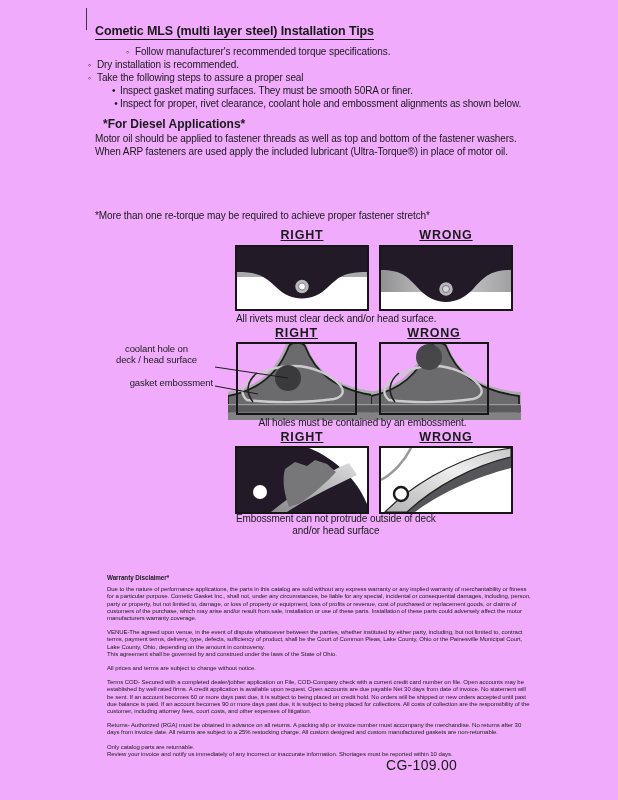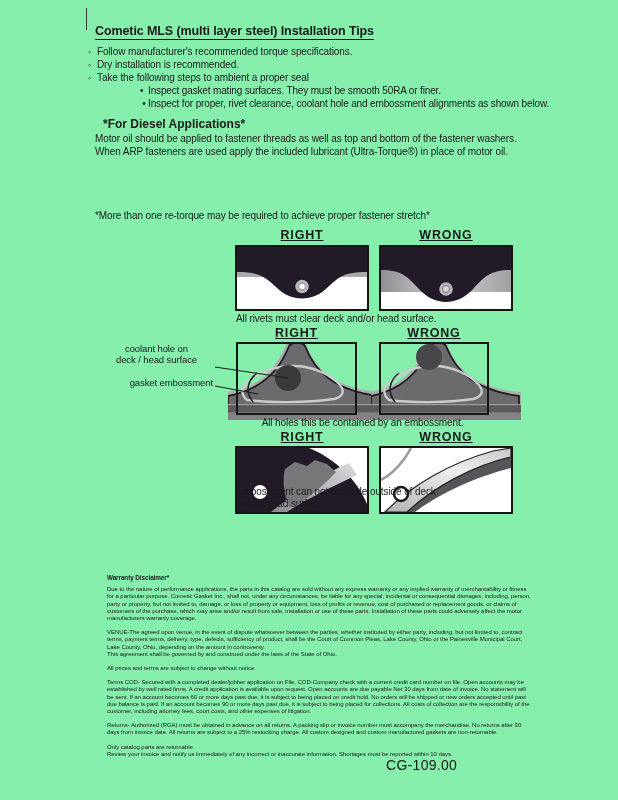--- a/index.html
+++ b/index.html
@@ -1,29 +1,29 @@
 <!DOCTYPE html>
 <html><head>
 <meta charset="utf-8">
 <style>
   html,body{margin:0;padding:0;background:#ffffff;}
   .page{
-    position:relative;width:618px;height:800px;background:#86efac;
+    position:relative;width:618px;height:800px;background:#f0abfc;
     font-family:"Liberation Sans", sans-serif;color:#1a1a1a;overflow:hidden;
     -webkit-font-smoothing:antialiased;
   }
   .abs{position:absolute;}
   .corner-tick{left:86px;top:8px;width:1px;height:22px;background:#3a3a3a;}
   .doc-title{
     left:95px;top:24px;font-size:12.5px;font-weight:bold;letter-spacing:-0.1px;
     border-bottom:1.5px solid #111;padding-bottom:1px;white-space:nowrap;
   }
   .bullet-line{left:88px;font-size:10px;letter-spacing:-0.1px;white-space:nowrap;}
   .bullet-line .marker{display:inline-block;width:9px;font-size:9px;vertical-align:0.5px;}
-  .sub-bullet-line{left:112px;font-size:10px;letter-spacing:-0.15px;white-space:nowrap;margin-left:28px;}
+  .sub-bullet-line{left:112px;font-size:10px;letter-spacing:-0.15px;white-space:nowrap;}
   .sub-bullet-line .marker{display:inline-block;width:8px;font-size:10px;}
   .diesel-heading{left:103px;top:117px;font-size:12px;font-weight:bold;}
   .body-para{left:95px;font-size:10px;line-height:12.6px;letter-spacing:-0.1px;white-space:pre-line;width:460px;}
   .fig-label{font-size:12.5px;font-weight:bold;letter-spacing:0.8px;text-align:center;text-decoration:underline;}
   .fig-frame{border:2px solid #161616;background:#fff;}
   .fig-frame svg{display:block;}
   .fig-caption{font-size:10px;letter-spacing:-0.1px;white-space:pre-line;line-height:12px;}
   .callout{font-size:9.5px;line-height:10.5px;text-align:right;width:113px;letter-spacing:-0.1px;}
   .overlay{pointer-events:none;}
   .disclaimer{left:107px;top:574px;width:424px;font-size:6px;line-height:7.2px;letter-spacing:-0.05px;}
@@ -34,23 +34,23 @@
 </style>
 </head>
 <body>
 
 <div class="page">
 
   <div class="abs corner-tick"></div>
 
   <div class="abs doc-title">Cometic MLS (multi layer steel) Installation Tips</div>
 
-  <div class="abs bullet-line" style="top:46px;"><span class="marker">◦</span><span>Follow manufacturer's recommended torque specifications.</span></div>
+  <div class="abs bullet-line" style="top:46px;margin-left:38px;"><span class="marker">◦</span><span>Follow manufacturer's recommended torque specifications.</span></div>
   <div class="abs bullet-line" style="top:59px;"><span class="marker">◦</span><span>Dry installation is recommended.</span></div>
-  <div class="abs bullet-line" style="top:72px;"><span class="marker">◦</span><span>Take the following steps to ambient a proper seal</span></div>
+  <div class="abs bullet-line" style="top:72px;"><span class="marker">◦</span><span>Take the following steps to assure a proper seal</span></div>
   <div class="abs sub-bullet-line" style="top:85px;"><span class="marker">•</span><span>Inspect gasket mating surfaces.  They must be smooth 50RA or finer.</span></div>
   <div class="abs sub-bullet-line" style="top:98px;text-align:center;"><span class="marker">•</span><span>Inspect for proper, rivet clearance, coolant hole and embossment alignments as shown below.</span></div>
 
   <div class="abs diesel-heading">*For Diesel Applications*</div>
   <div class="abs body-para" style="top:133px;">Motor oil should be applied to fastener threads as well as top and bottom of the fastener washers.
 When ARP fasteners are used apply the included lubricant (Ultra-Torque®) in place of motor oil.</div>
   <div class="abs body-para" style="top:210px;">*More than one re-torque may be required to achieve proper fastener stretch*</div>
 
   <div class="abs fig-label" style="left:235px;top:228px;width:134px;">RIGHT</div>
   <div class="abs fig-label" style="left:379px;top:228px;width:134px;">WRONG</div>
@@ -117,21 +117,21 @@
 
   <div class="abs callout" style="left:100px;top:344px;white-space:pre-line;text-align:center;">coolant hole on
 deck / head surface</div>
   <div class="abs callout" style="left:100px;top:378px;">gasket embossment</div>
 
   <svg class="abs overlay" style="left:100px;top:338px;" width="300" height="80" viewBox="0 0 300 80">
     <line x1="115" y1="29" x2="188" y2="40" stroke="#1a1a1a" stroke-width="1"></line>
     <line x1="115" y1="48" x2="158" y2="56" stroke="#1a1a1a" stroke-width="1"></line>
   </svg>
 
-  <div class="abs fig-caption" style="left:237px;top:417px;width:251px;text-align:center;">All holes this be contained by an embossment.</div>
+  <div class="abs fig-caption" style="left:237px;top:417px;width:251px;text-align:center;">All holes must be contained by an embossment.</div>
 
   <div class="abs fig-label" style="left:235px;top:430px;width:134px;">RIGHT</div>
   <div class="abs fig-label" style="left:379px;top:430px;width:134px;">WRONG</div>
 
   <div class="abs fig-frame" style="left:235px;top:446px;">
     <svg width="130" height="64" viewBox="0 0 130 64">
       <defs>
         <linearGradient id="g3r" x1="0" y1="1" x2="1" y2="0">
           <stop offset="0" stop-color="#8a8a8c"></stop>
             <stop offset="1" stop-color="#dcdcde"></stop>
@@ -155,21 +155,21 @@
         </linearGradient>
       </defs>
       <rect width="130" height="64" fill="#ffffff"></rect>
       <path d="M0,32 C13,25 24,12 30,0" fill="none" stroke="#9a9a9c" stroke-width="2.5"></path>
       <path d="M14,64 C40,42 76,20 118,7 L130,4 V20 C94,29 58,46 34,64 Z" fill="#55555a"></path>
       <path d="M4,64 C30,38 68,15 112,3 L130,0 V9 C92,18 54,38 26,64 Z" fill="url(#g3w)" stroke="#222222" stroke-width="1.2"></path>
       <circle cx="20" cy="46" r="7" fill="#ffffff" stroke="#1a1a1a" stroke-width="2.4"></circle>
     </svg>
   </div>
 
-  <div class="abs fig-caption" style="left:236px;top:486px;">Embossment can not protrude outside of deck
+  <div class="abs fig-caption" style="left:236px;top:513px;text-align:center;">Embossment can not protrude outside of deck
 and/or head surface</div>
 
   <div class="abs disclaimer">
     <div class="dhead">Warranty Disclaimer*</div>
     <p>Due to the nature of performance applications, the parts in this catalog are sold without any express warranty or any implied warranty of merchantability or fitness for a particular purpose. Cometic Gasket Inc., shall not, under any circumstances, be liable for any special, incidental or consequential damages, including, person, party or property, but not limited to, damage, or loss of property or equipment, loss of profits or revenue, cost of purchased or replacement goods, or claims of customers of the purchase, which may arise and/or result from sale, installation or use of these parts. Installation of these parts could adversely affect the motor manufacturers warranty coverage.</p>
     <p class="tight">VENUE-The agreed upon venue, in the event of dispute whatsoever between the parties, whether instituted by either party, including, but not limited to, contract terms, payment terms, delivery, type, defects, sufficiency of product, shall be the Court of Common Pleas, Lake County, Ohio or the Painesville Municipal Court, Lake County, Ohio, depending on the amount in controversy.</p>
     <p>This agreement shall be governed by and construed under the laws of the State of Ohio.</p>
     <p>All prices and terms are subject to change without notice.</p>
     <p>Terms COD- Secured with a completed dealer/jobber application on File, COD-Company check with a current credit card number on file. Open accounts may be established by well rated firms. A credit application is available upon request. Open accounts are due payable Net 30 days from date of invoice. No statement will be sent. If an account becomes 60 or more days past due, it is subject to being placed on credit hold. No orders will be shipped or new orders accepted until past due balance is paid. If an account becomes 90 or more days past due, it is subject to being placed for collections. All costs of collection are the responsibility of the customer, including attorney fees, court costs, and other expenses of litigation.</p>
     <p>Returns- Authorized (RGA) must be obtained in advance on all returns. A packing slip or invoice number must accompany the merchandise. No returns after 30 days from invoice date. All returns are subject to a 25% restocking charge. All custom designed and custom manufactured gaskets are non-returnable.</p>

